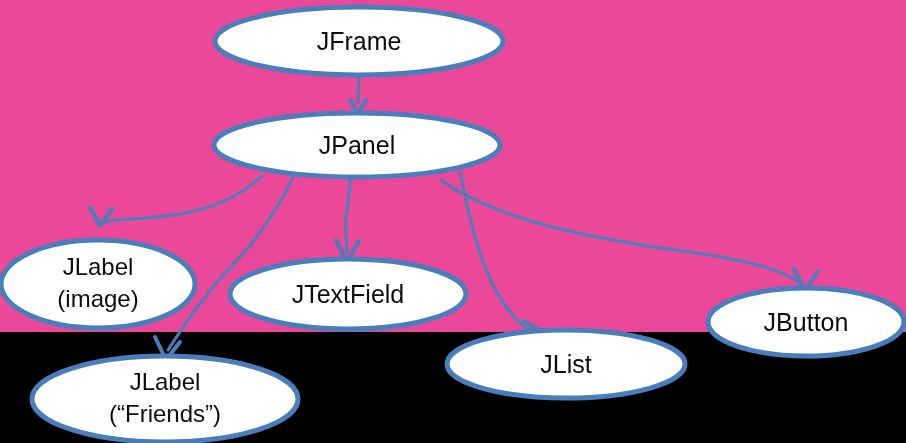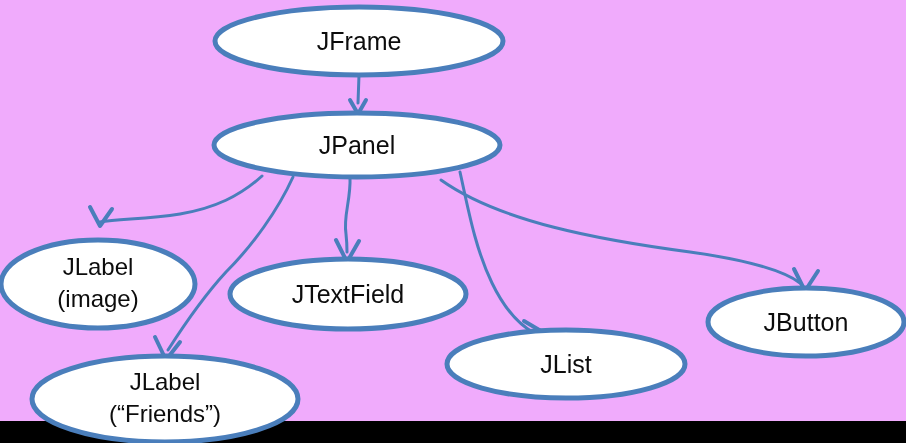--- a/index.html
+++ b/index.html
@@ -10,22 +10,22 @@
   }
   body {
     width: 906px;
     height: 443px;
     overflow: hidden;
     font-family: "Liberation Sans", sans-serif;
   }
   #diagram-root {
     position: relative;
     width: 906px;
-    height: 421px;
-    background: #f0abfc;
+    height: 332px;
+    background: #ec4899;
   }
   #diagram-svg {
     position: absolute;
     top: 0;
     left: 0;
     width: 906px;
     height: 443px;
     display: block;
   }
   .node-ellipse {

